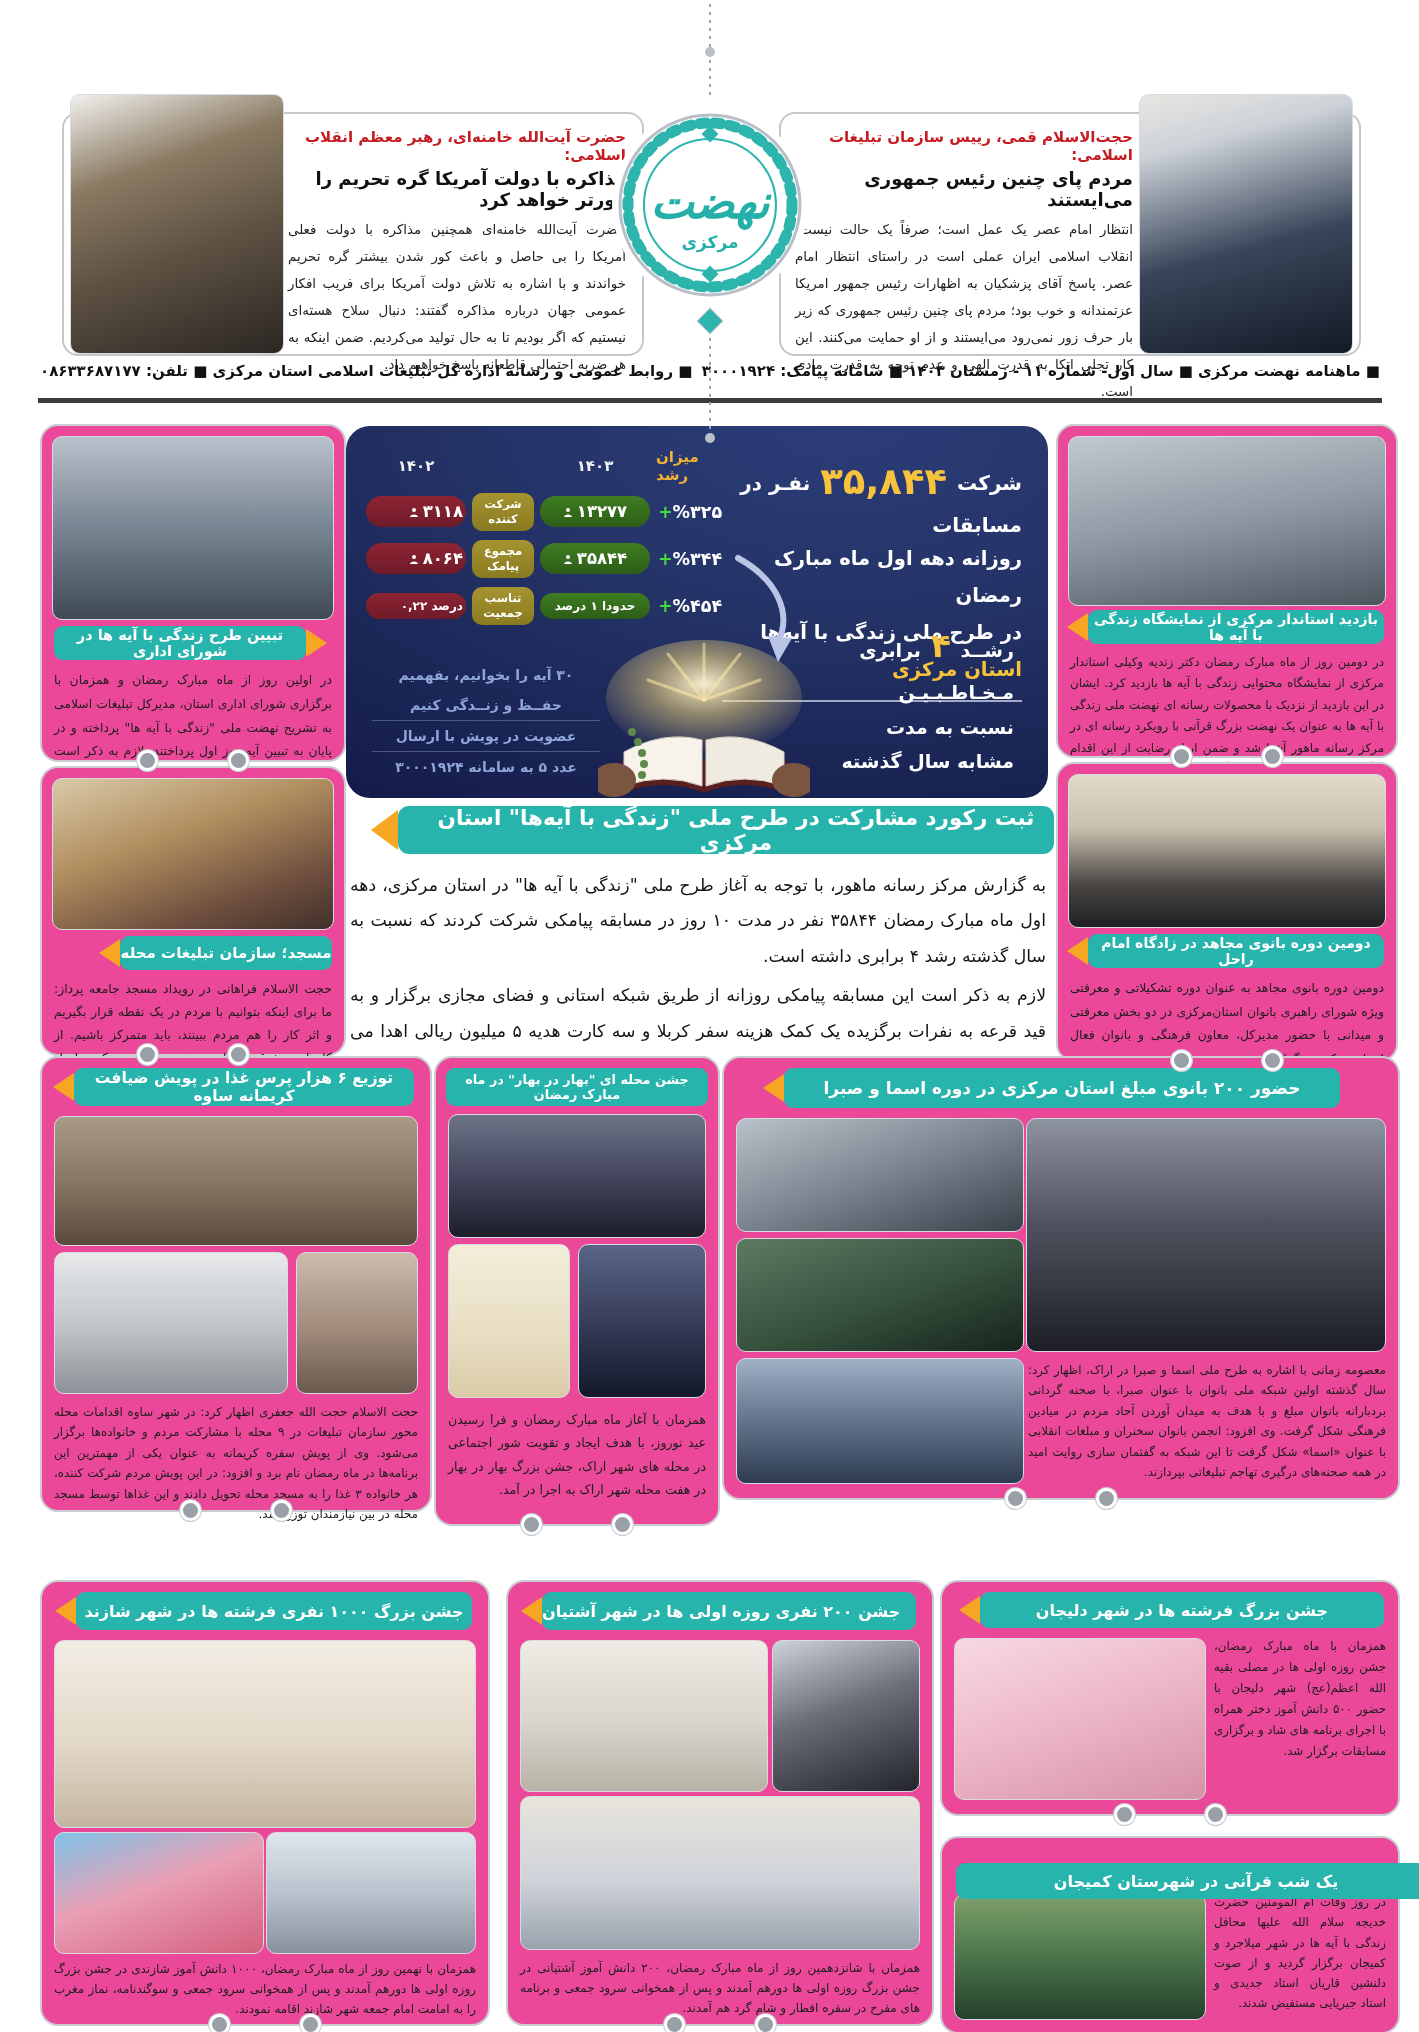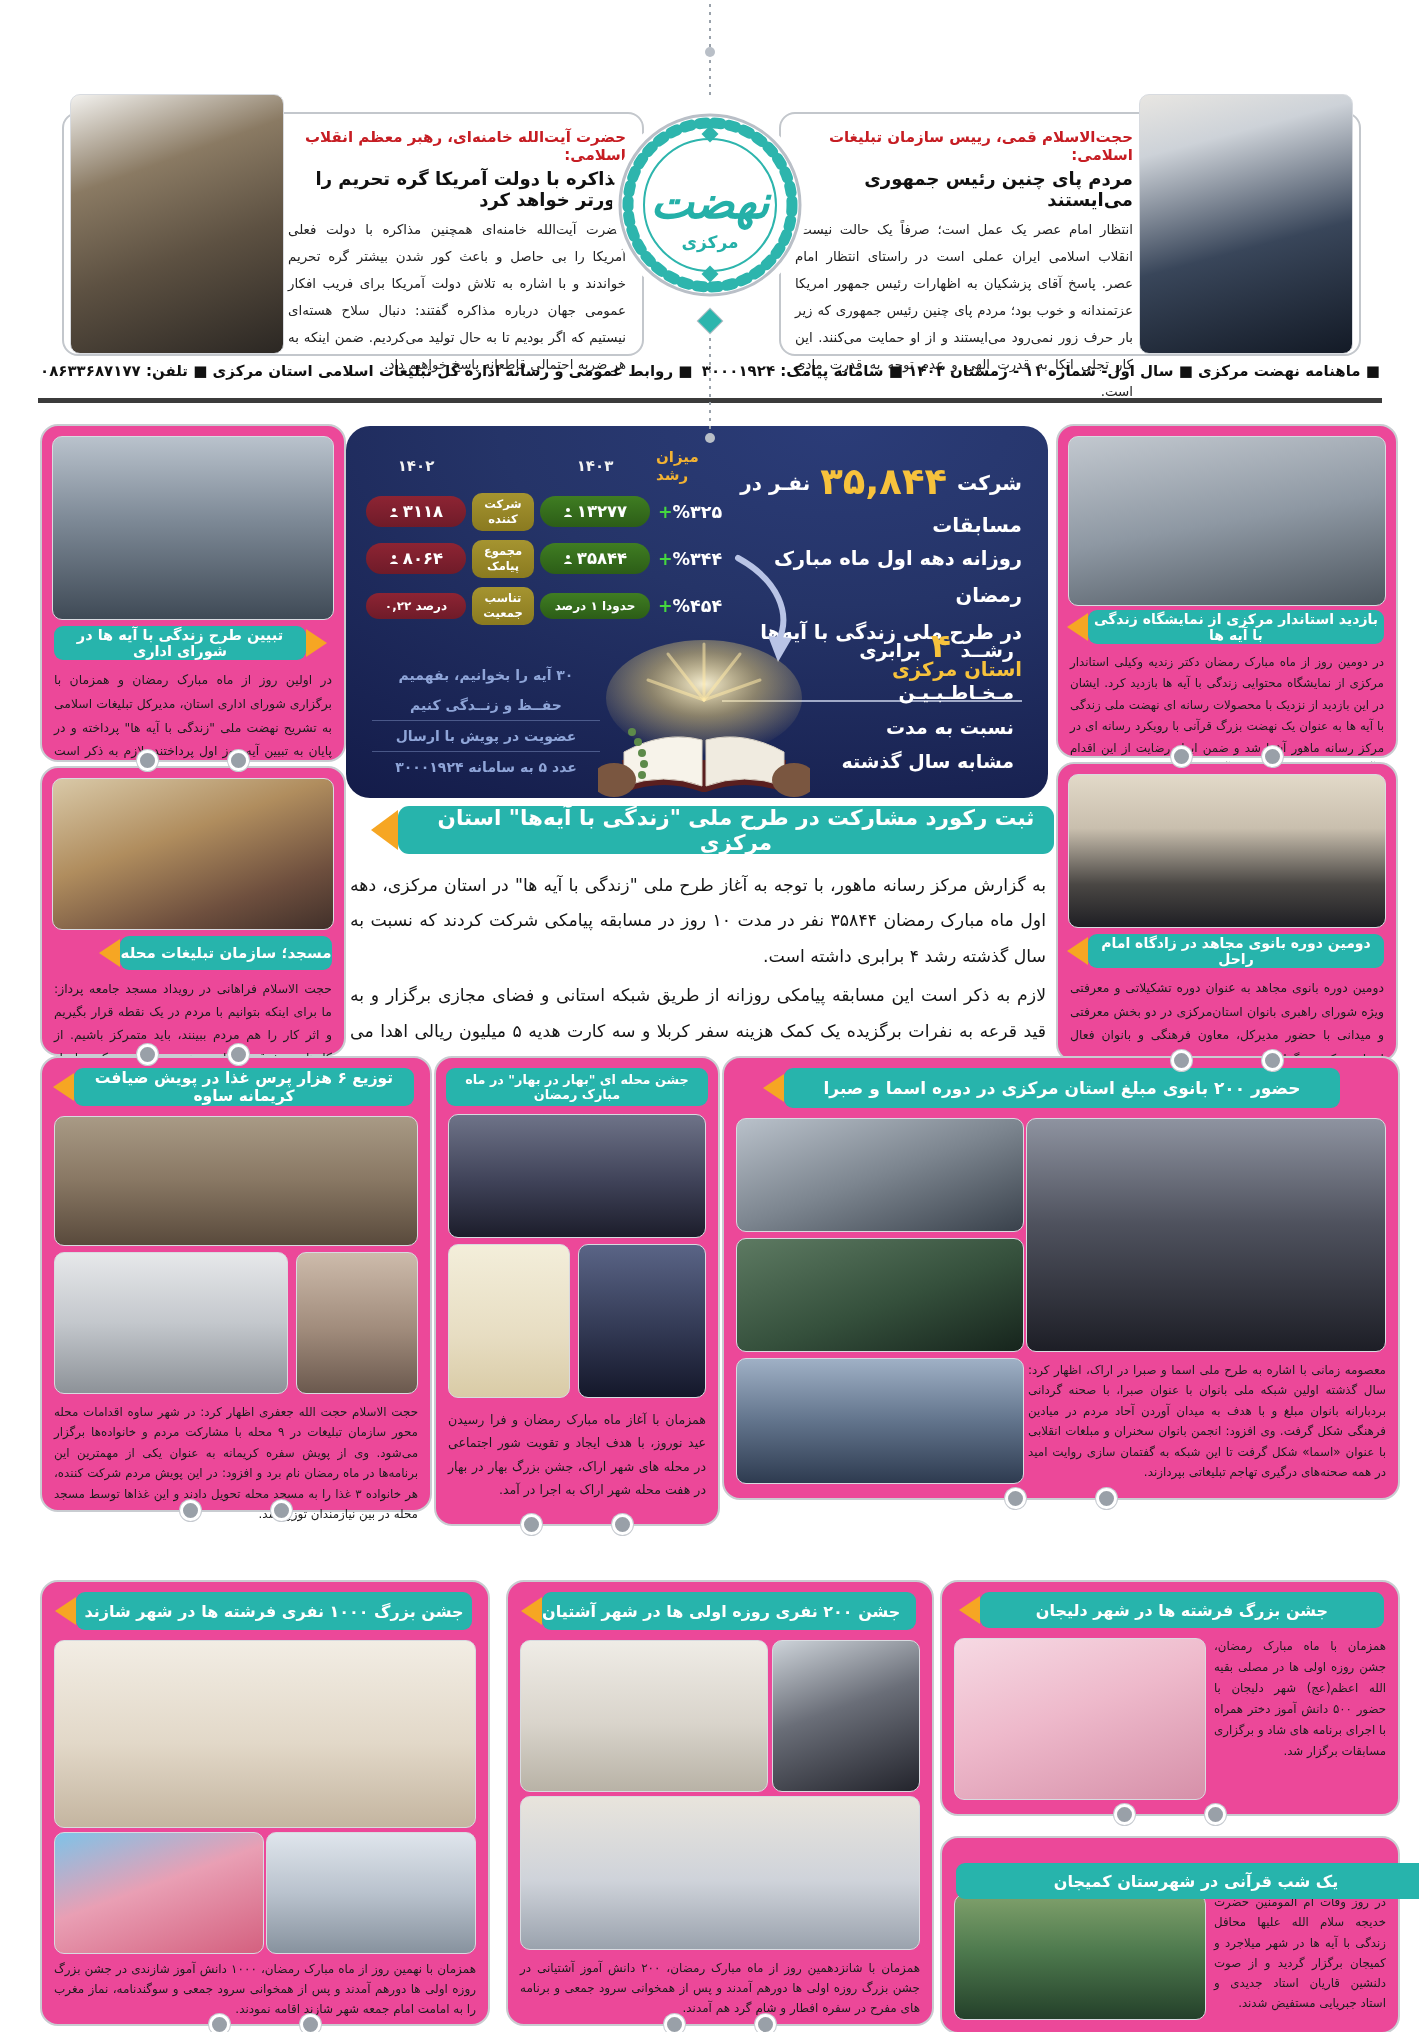--- a/index.html
+++ b/index.html
@@ -65,21 +65,21 @@
   .ig-title .num{color:#f7c23c;font-size:37px;vertical-align:-4px;padding:0 3px;}
   .ig-title .l2{font-size:19.5px;line-height:1.9;letter-spacing:.5px;}
   .ig-title .hl{color:#f7c23c;}
   .ig-title .rule{margin-top:12px;height:2px;background:#cdd6ec;opacity:.75;width:300px;margin-right:0;}
   .ig-stats{position:absolute;left:20px;top:22px;width:352px;direction:ltr;display:grid;
             grid-template-columns:100px 62px 110px 68px;column-gap:6px;row-gap:9px;align-items:center;justify-items:center;}
   .ig-stats .hdr{color:#f3f3f3;font-size:15px;font-weight:bold;}
   .ig-stats .hdr.gr{color:#f2b233;}
   .pill{width:100%;border-radius:16px;color:#fff;font-weight:bold;text-align:center;padding:6px 3px;
         font-size:16.5px;display:flex;align-items:center;justify-content:center;gap:4px;box-sizing:border-box;}
-  .pill-red{background:linear-gradient(180deg,#8d2433,#6f1b29);}
+  .pill-red{background:linear-gradient(180deg,#8d2433,#6f1b29);justify-content:flex-end;}
   .pill-olive{background:linear-gradient(180deg,#a59430,#8a7a20);font-size:11.5px;line-height:1.3;padding:4px 2px;border-radius:10px;}
   .pill-green{background:linear-gradient(180deg,#3f7d22,#2c5d17);}
   .pill.small{font-size:12px;}
   .grw{color:#fff;font-weight:bold;font-size:17.5px;direction:ltr;}
   .grw .plus{color:#45d83f;}
   .ig-note{position:absolute;right:34px;bottom:20px;width:195px;text-align:right;color:#fff;font-weight:bold;
            font-size:19px;line-height:1.8;}
   .ig-note .num{color:#f7c23c;font-size:33px;padding:0 3px;}
   .ig-campaign{position:absolute;left:26px;bottom:16px;width:228px;color:#8fa5d8;font-size:14px;font-weight:bold;
                text-align:center;line-height:2.15;}

